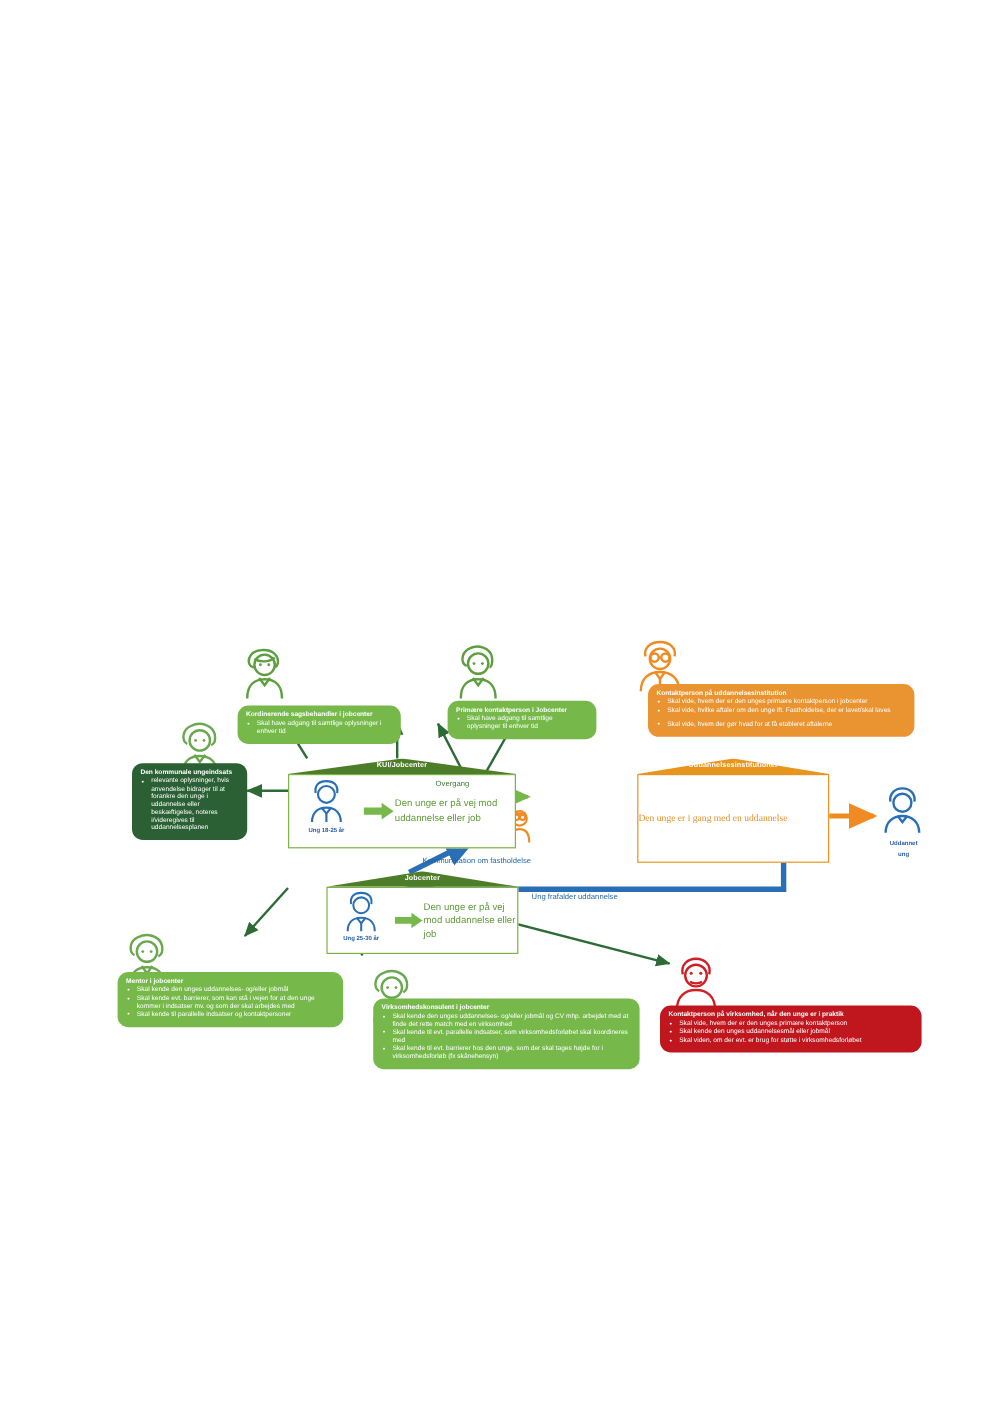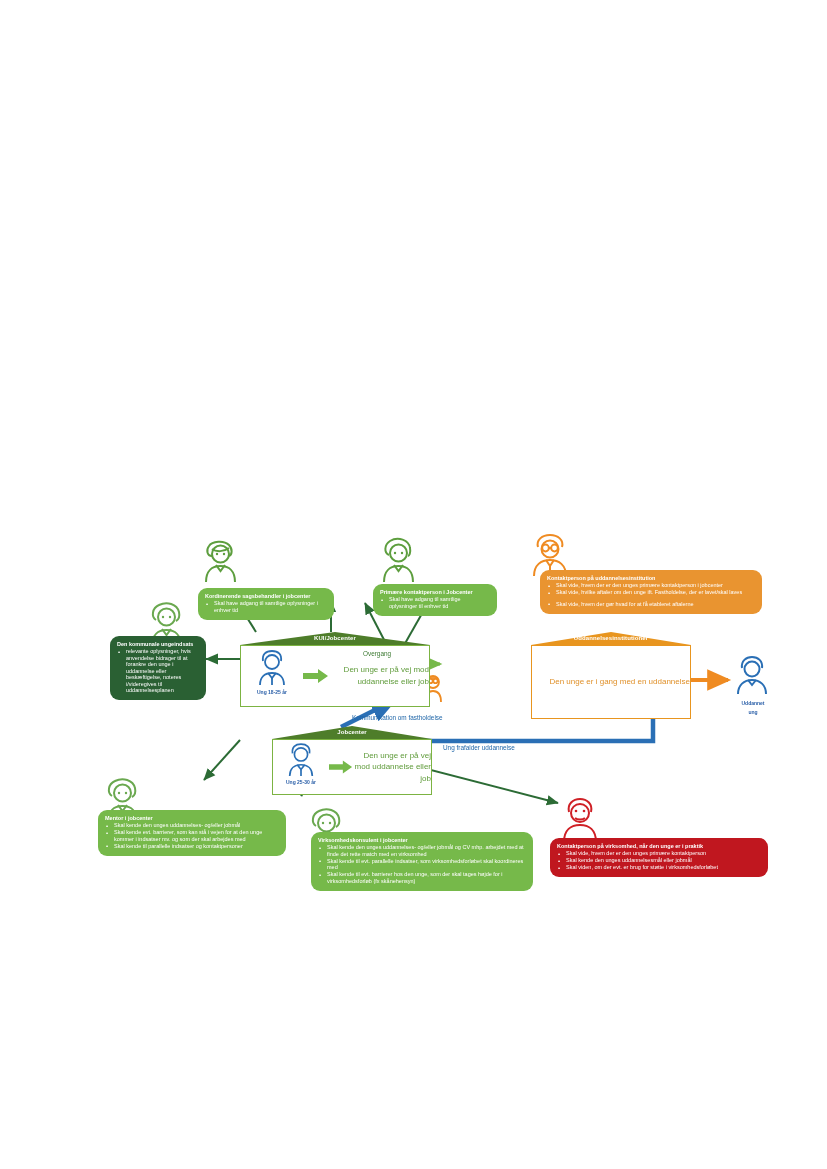--- a/index.html
+++ b/index.html
@@ -38,23 +38,23 @@
     position:absolute;left:0;top:0;width:100%;height:13px;
   }
   .roof .lbl{
     position:absolute;left:0;top:2.5px;width:100%;text-align:center;
     font-size:6px;font-weight:bold;color:#fff;z-index:3;letter-spacing:.1px;
   }
   .body-box{
     border:1.4px solid #7cb342;background:#fff;box-sizing:border-box;
     display:flex;align-items:center;
   }
-  .body-box.orange{border-color:#e8951f;}
+  .body-box.orange{border-color:#e8951f;font-family:Liberation Serif, serif;}
   .flowtext{
-    flex:1;text-align:right;font-size:8px;color:#5f9b3a;line-height:1.45;
+    flex:1;text-align:left;font-size:8px;color:#5f9b3a;line-height:1.45;
   }
   .flowtext.orange{color:#e0912b;}
 
   
   svg.layer{position:absolute;left:0;top:0;width:710px;height:410px;overflow:visible;}
   .alabel{position:absolute;font-size:6.4px;color:#3d7a33;}
   .alabel.blue{color:#1f66a8;}
 
   .tinylbl{
     position:absolute;font-size:5px;font-weight:bold;color:#2a5fa8;

